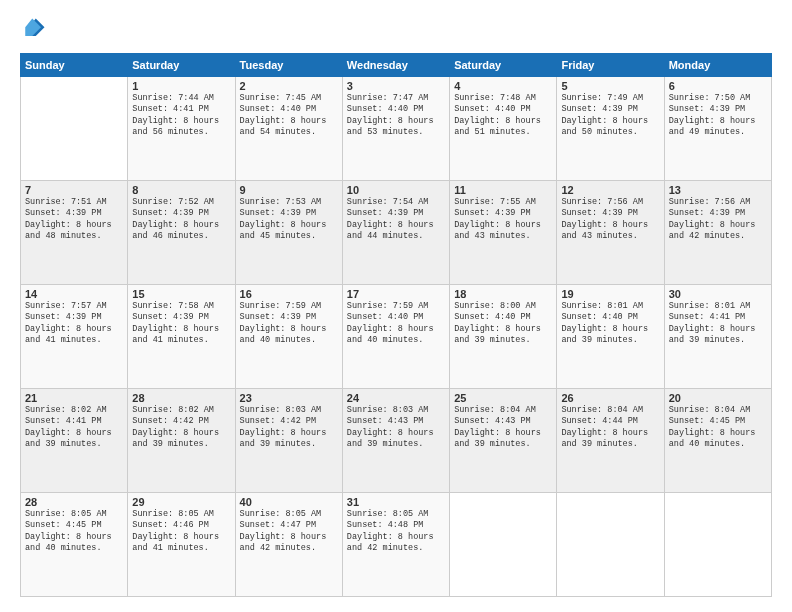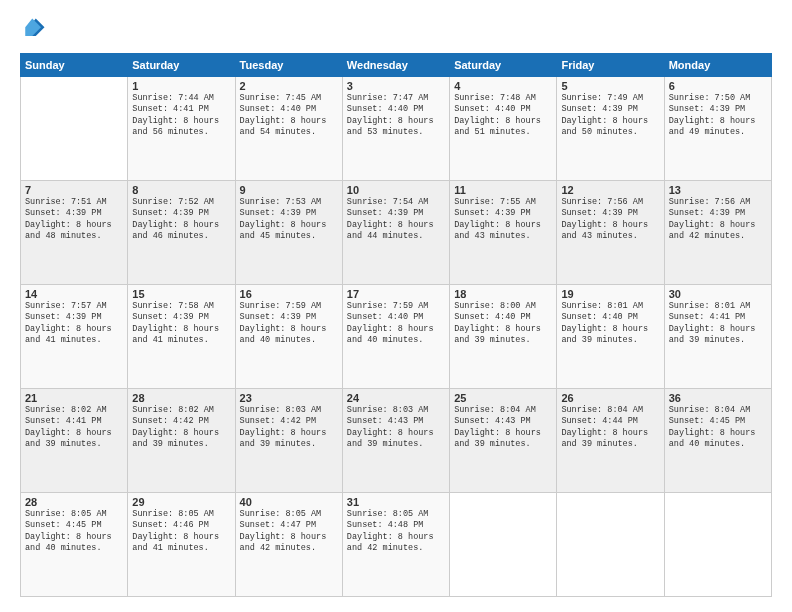--- a/index.html
+++ b/index.html
@@ -237,21 +237,21 @@
           </td>
           <td>
             <span class="day-num">25</span>
             <div class="day-detail">Sunrise: 8:04 AM<br>Sunset: 4:43 PM<br>Daylight: 8 hours<br>and 39 minutes.</div>
           </td>
           <td>
             <span class="day-num">26</span>
             <div class="day-detail">Sunrise: 8:04 AM<br>Sunset: 4:44 PM<br>Daylight: 8 hours<br>and 39 minutes.</div>
           </td>
           <td>
-            <span class="day-num">36</span>
+            <span class="day-num">20</span>
             <div class="day-detail">Sunrise: 8:04 AM<br>Sunset: 4:45 PM<br>Daylight: 8 hours<br>and 40 minutes.</div>
           </td>
         </tr>
         <tr>
           <td>
             <span class="day-num">28</span>
             <div class="day-detail">Sunrise: 8:05 AM<br>Sunset: 4:45 PM<br>Daylight: 8 hours<br>and 40 minutes.</div>
           </td>
           <td>
             <span class="day-num">29</span>

